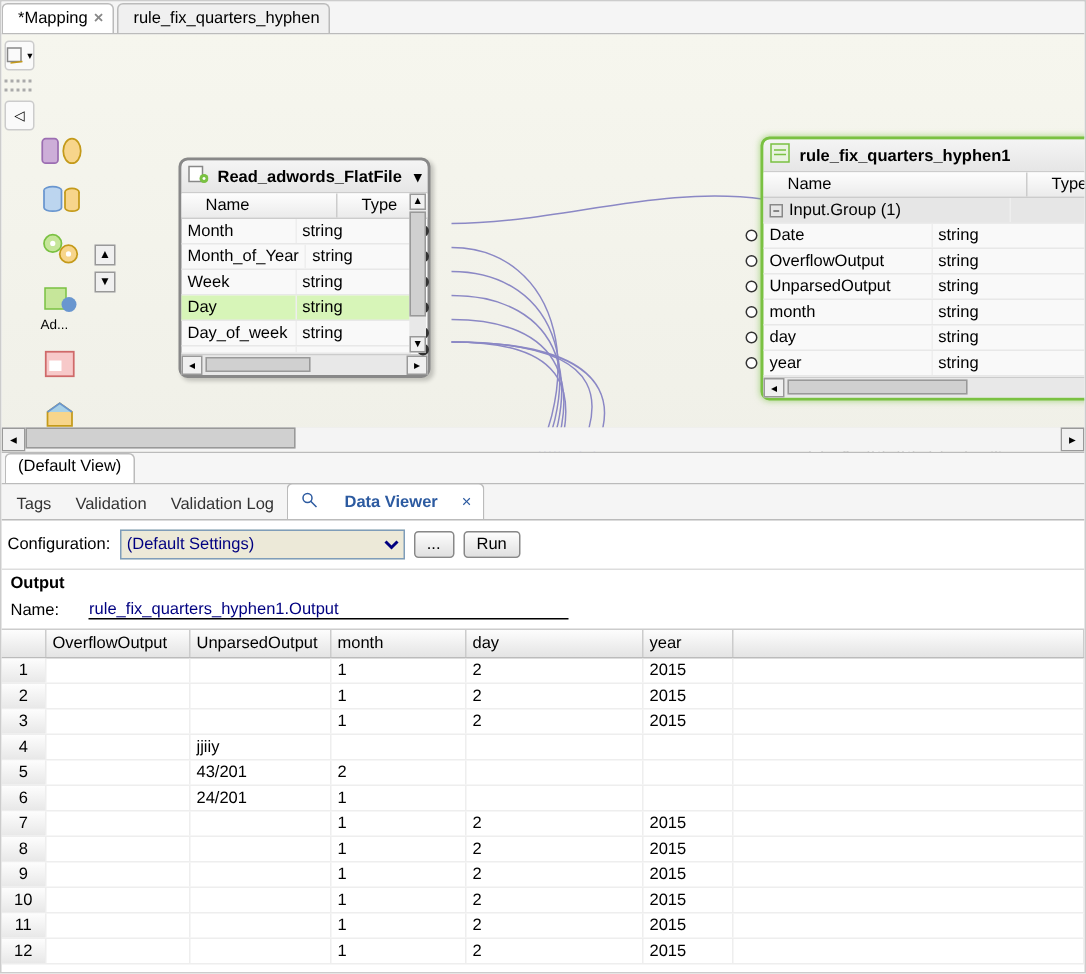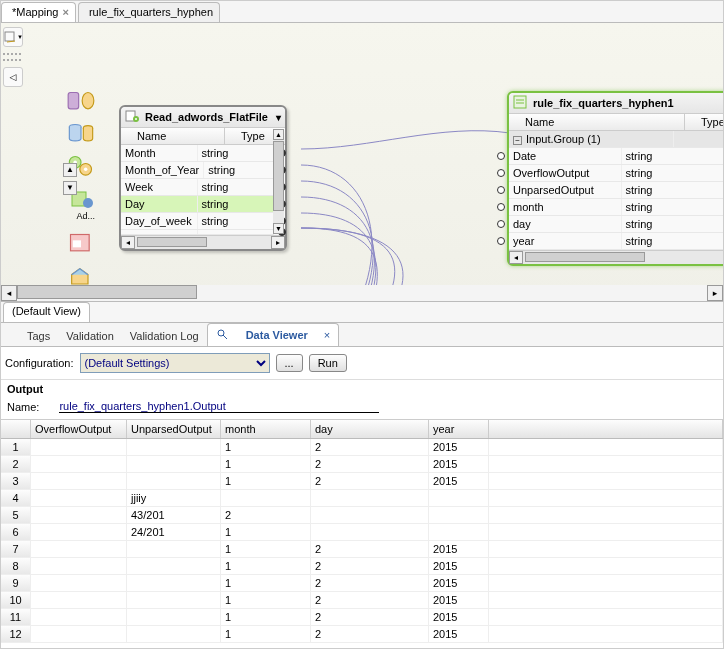--- a/index.html
+++ b/index.html
@@ -9,21 +9,21 @@
 .top-tab { display: flex; align-items: center; height: 20px; padding: 0 6px; background: #f0f0f0; border: 1px solid #bbb; border-bottom: none; margin-right: 2px; border-radius: 4px 4px 0 0; gap: 4px; }
 .top-tab.active { background: #fff; }
 .top-tab .close { color: #888; font-weight: bold; }
 
 .canvas-area { position: relative; height: 278px; background: linear-gradient(#f6f6ee,#f0f0e8); overflow: hidden; }
 .left-toolbar { position: absolute; left: 2px; top: 4px; width: 22px; display: flex; flex-direction: column; gap: 4px; }
 .toolbar-grip { width: 18px; height: 8px; border-top: 2px dotted #aaa; border-bottom: 2px dotted #aaa; margin: 2px 0; }
 .toolbar-btn { width: 20px; height: 20px; border: 1px solid #ccc; background: #fafafa; border-radius: 3px; display: flex; align-items: center; justify-content: center; font-size: 9px; cursor: pointer; }
 .toolbar-btn svg { width: 14px; height: 14px; }
 .palette { position: absolute; left: 26px; top: 66px; width: 34px; display: flex; flex-direction: column; gap: 6px; }
-.palette-icon { width: 28px; height: 26px; display: flex; align-items: flex-end; justify-content: center; cursor: pointer; margin-left: 40px; }
+.palette-icon { width: 28px; height: 26px; display: flex; align-items: flex-start; justify-content: center; cursor: pointer; }
 .palette-scroll { position: absolute; left: 62px; top: 140px; display: flex; flex-direction: column; gap: 4px; }
 .scroll-btn { width: 14px; height: 14px; border: 1px solid #999; background: #f0f0f0; font-size: 8px; text-align: center; line-height: 12px; cursor: pointer; }
 
 .canvas-hscroll { position: absolute; left: 0; right: 0; bottom: 0; height: 16px; background: #e4e4e4; display: flex; }
 .canvas-hscroll .arrow { width: 16px; height: 16px; border: 1px solid #999; background: #f0f0f0; text-align: center; font-size: 9px; line-height: 14px; cursor: pointer; }
 .canvas-hscroll .track { flex: 1; background: #f4f4f4; position: relative; }
 .canvas-hscroll .thumb { position: absolute; left: 0; top: 0; height: 14px; width: 180px; background: #d0d0d0; border: 1px solid #999; cursor: pointer; }
 
 svg.conn-lines { position: absolute; left: 0; top: 0; }
 
@@ -52,21 +52,21 @@
 .node-vscroll { position: absolute; right: 1px; top: 22px; bottom: 15px; width: 11px; background: #e8e8e8; }
 .node-vscroll .tbtn { height: 11px; border: 1px solid #999; background: #f0f0f0; text-align: center; font-size: 7px; line-height: 9px; cursor: pointer; }
 .node-vscroll .vtrack { position: absolute; top: 12px; bottom: 12px; left: 0; right: 0; }
 .node-vscroll .vthumb { position: absolute; top: 0; left: 0; right: 0; height: 40px; background: #d0d0d0; border: 1px solid #999; cursor: pointer; }
 .node-toolbar { display: flex; gap: 2px; justify-content: center; margin-top: 4px; }
 .node-tool { width: 18px; height: 18px; display: flex; align-items: center; justify-content: center; cursor: pointer; }
 
 .view-bar { height: 22px; border-top: 1px solid #bbb; border-bottom: 1px solid #bbb; background: #f6f6f6; display: flex; align-items: flex-end; }
 .view-tab { height: 20px; padding: 2px 8px; background: #fff; border: 1px solid #bbb; border-bottom: none; margin-left: 2px; border-radius: 4px 4px 0 0; }
 
-.bottom-tabs { display: flex; background: #f5f5f5; border-bottom: 1px solid #bbb; height: 24px; align-items: flex-end; padding-left: 18px; }
+.bottom-tabs { display: flex; background: #f5f5f5; border-bottom: 1px solid #bbb; height: 24px; align-items: flex-end; padding-left: 2px; }
 .btab { padding: 4px 8px; color: #333; cursor: pointer; border-radius: 4px 4px 0 0; }
 .btab.active { background: #fff; border: 1px solid #bbb; border-bottom: none; font-weight: bold; color: #2c5aa0; display: flex; align-items: center; gap: 16px; }
 .btab.active .close { font-weight: normal; }
 
 .config-bar { display: flex; align-items: center; gap: 6px; padding: 6px 4px; border-bottom: 1px solid #ddd; }
 .config-bar select { flex: 0 0 190px; background: #ece9d8; color: #000080; height: 20px; border: 1px solid #7f9db9; }
 .config-bar button { border: 1px solid #888; background: linear-gradient(#fdfdfd,#e0e0e0); padding: 2px 8px; border-radius: 3px; cursor: pointer; }
 
 .output-header { padding: 3px 6px; font-weight: bold; }
 .name-row { display: flex; align-items: center; gap: 20px; padding: 2px 6px 6px; }

